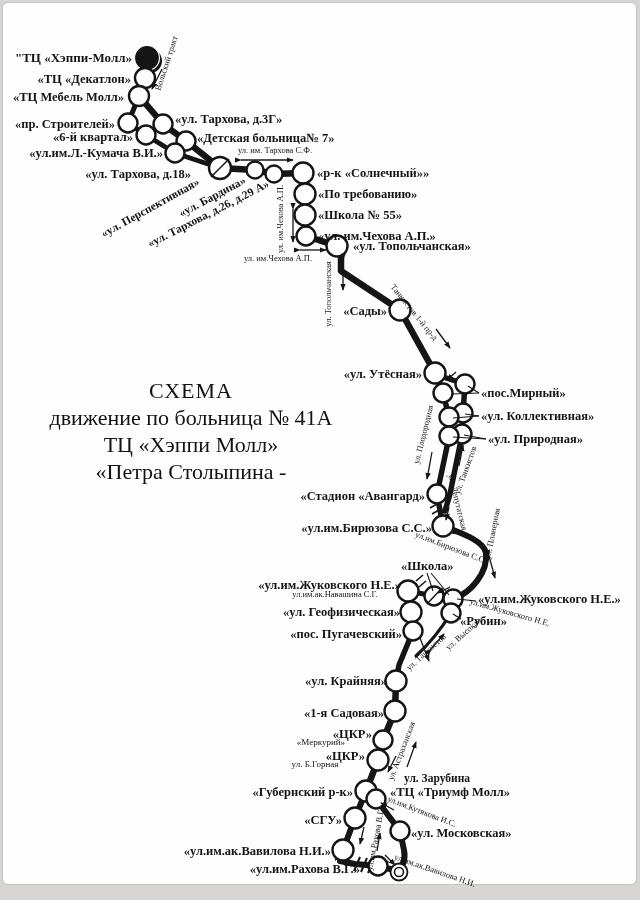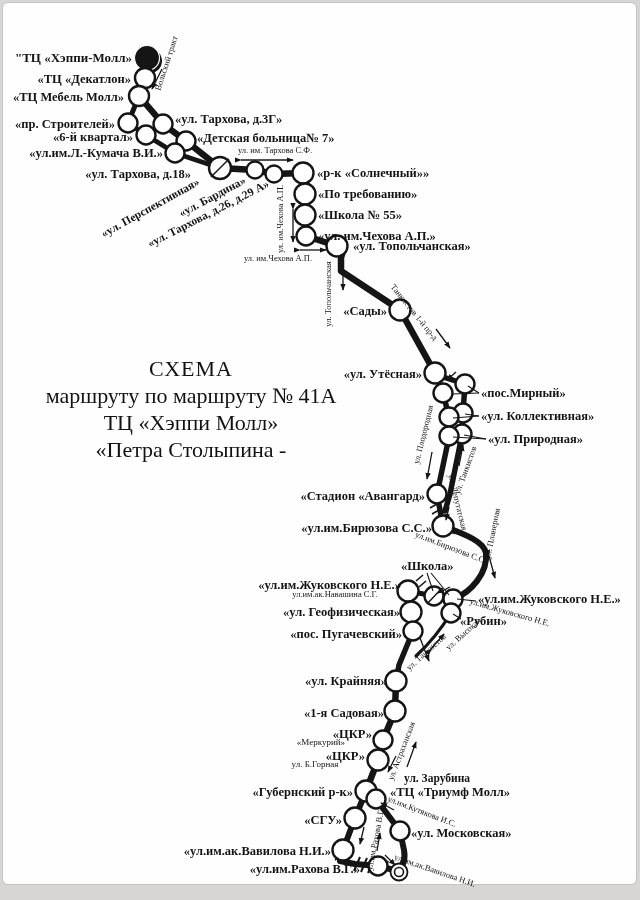--- a/index.html
+++ b/index.html
@@ -1,18 +1,18 @@
 <!DOCTYPE html>
 <html><head>
 <meta charset="utf-8">
 <style>
   html,body{margin:0;padding:0;background:#d8d6d4;width:640px;height:900px;overflow:hidden;}
   #page{position:absolute;left:2px;top:2px;width:633px;height:881px;background:#fefefe;
         border:1px solid #c6c4c2;border-radius:6px;}
-  #map-title{position:absolute;left:12px;top:352px;width:352px;text-align:center;
+  #map-title{position:absolute;left:12px;top:374px;width:352px;text-align:center;
         font-family:"Liberation Serif",serif;font-size:22px;line-height:27px;color:#121212;}
   #map-title .t1{letter-spacing:1px;}
   svg{position:absolute;left:0;top:0;}
   svg text{font-family:"Liberation Serif",serif;fill:#141414;}
 </style>
 </head>
 <body>
 
 <div id="page">
   <svg id="route-svg" width="640" height="900" viewBox="0 0 640 900">
@@ -187,17 +187,17 @@
       <text x="339" y="821" font-size="12.5" font-weight="bold" text-anchor="end" fill="#111">«СГУ»</text>
       <text x="408" y="834" font-size="12.5" font-weight="bold" text-anchor="start" fill="#111">«ул. Московская»</text>
       <text x="328" y="852" font-size="12.5" font-weight="bold" text-anchor="end" fill="#111">«ул.им.ак.Вавилова Н.И.»</text>
       <text x="357" y="870" font-size="12.5" font-weight="bold" text-anchor="end" fill="#111">«ул.им.Рахова В.Г.»</text>
       <text x="149" y="208" font-size="11.5" font-weight="bold" text-anchor="middle" fill="#111" transform="rotate(-29 149 208)">«ул. Перспективная»</text>
       <text x="211" y="197" font-size="11.5" font-weight="bold" text-anchor="middle" fill="#111" transform="rotate(-28 211 197)">«ул. Бардина»</text>
       <text x="207" y="214" font-size="11.5" font-weight="bold" text-anchor="middle" fill="#111" transform="rotate(-27 207 214)">«ул. Тархова, д.26, д.29 А»</text>
     </svg>
   <div id="map-title">
     <div class="t1">СХЕМА</div>
-    <div>маршруту по маршруту № 41А</div>
+    <div>движение по больница № 41А</div>
     <div>ТЦ «Хэппи Молл»</div>
     <div>«Петра Столыпина -</div>
   </div>
 </div>
 
 </body></html>

